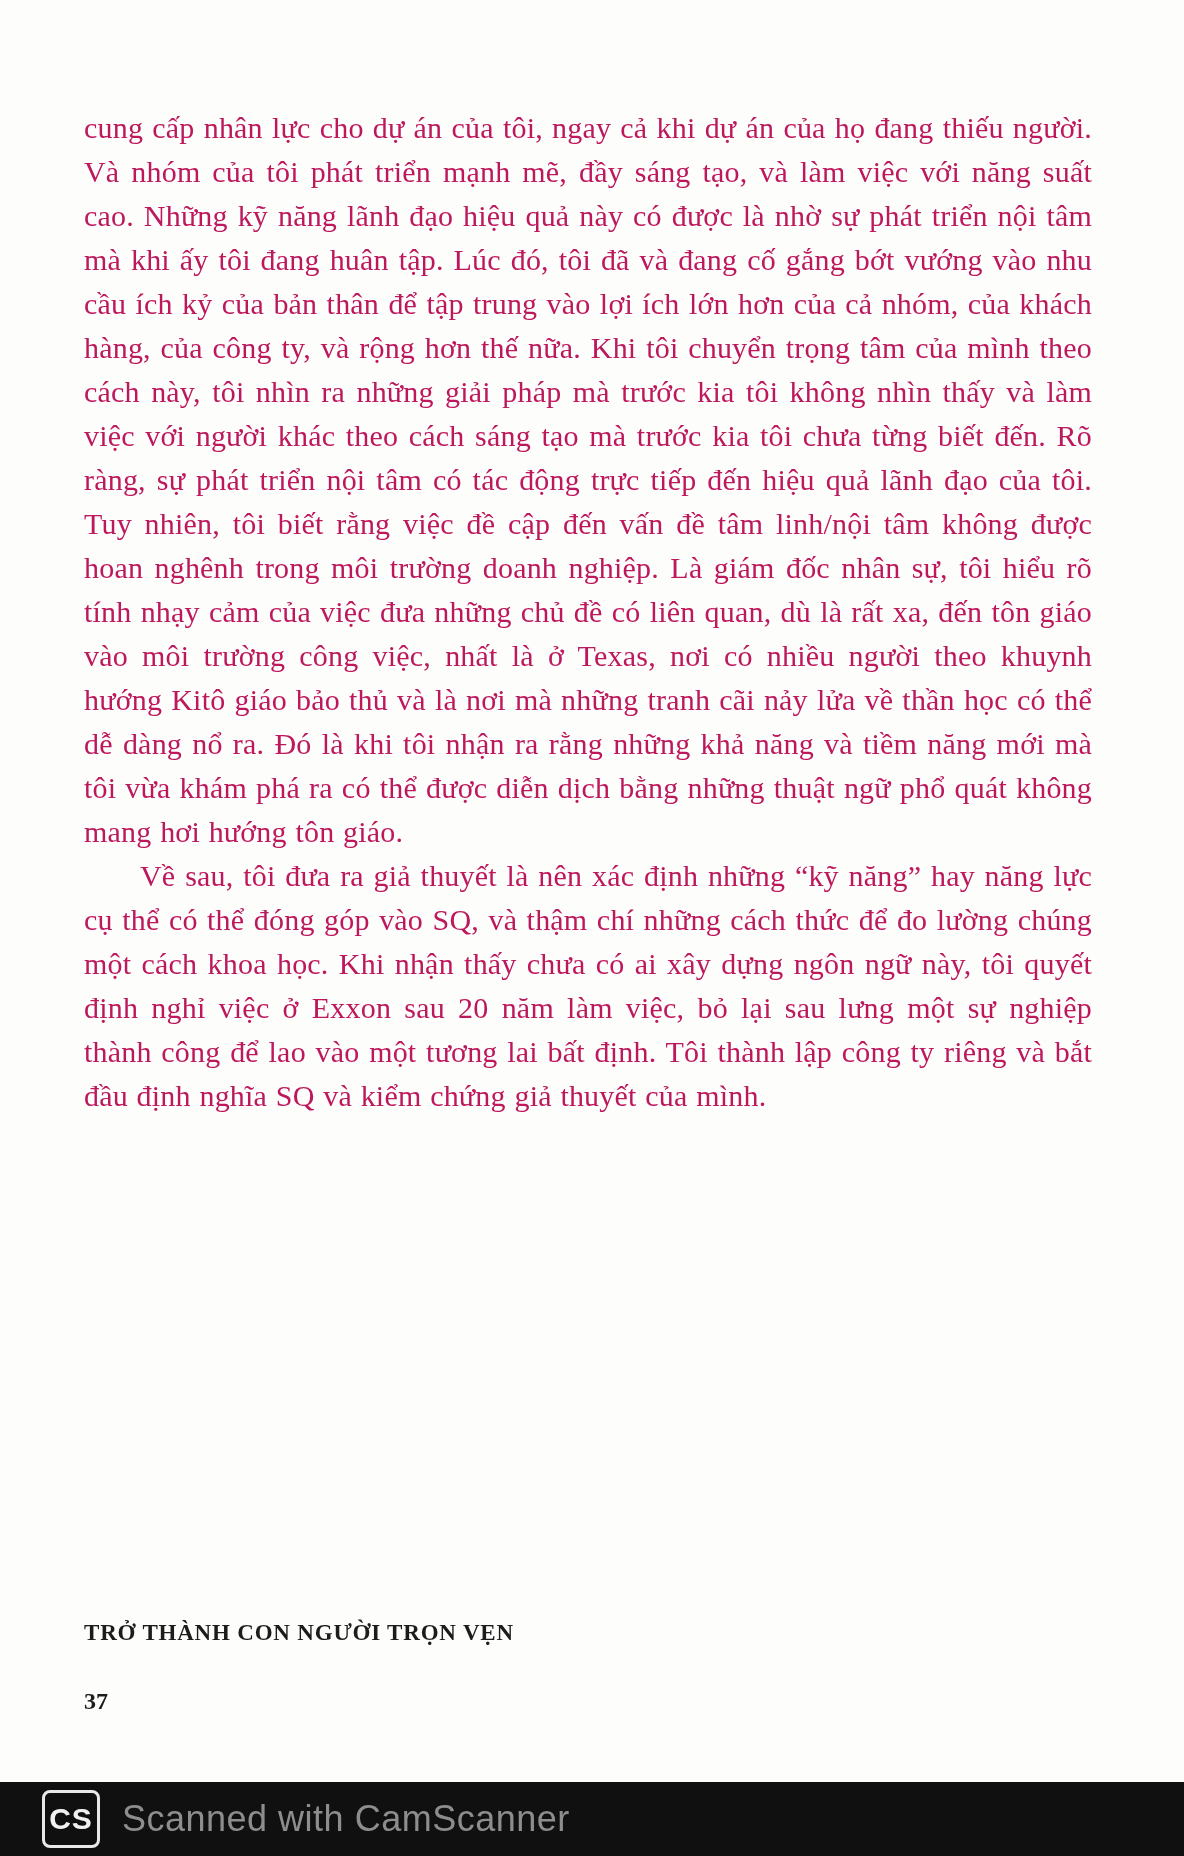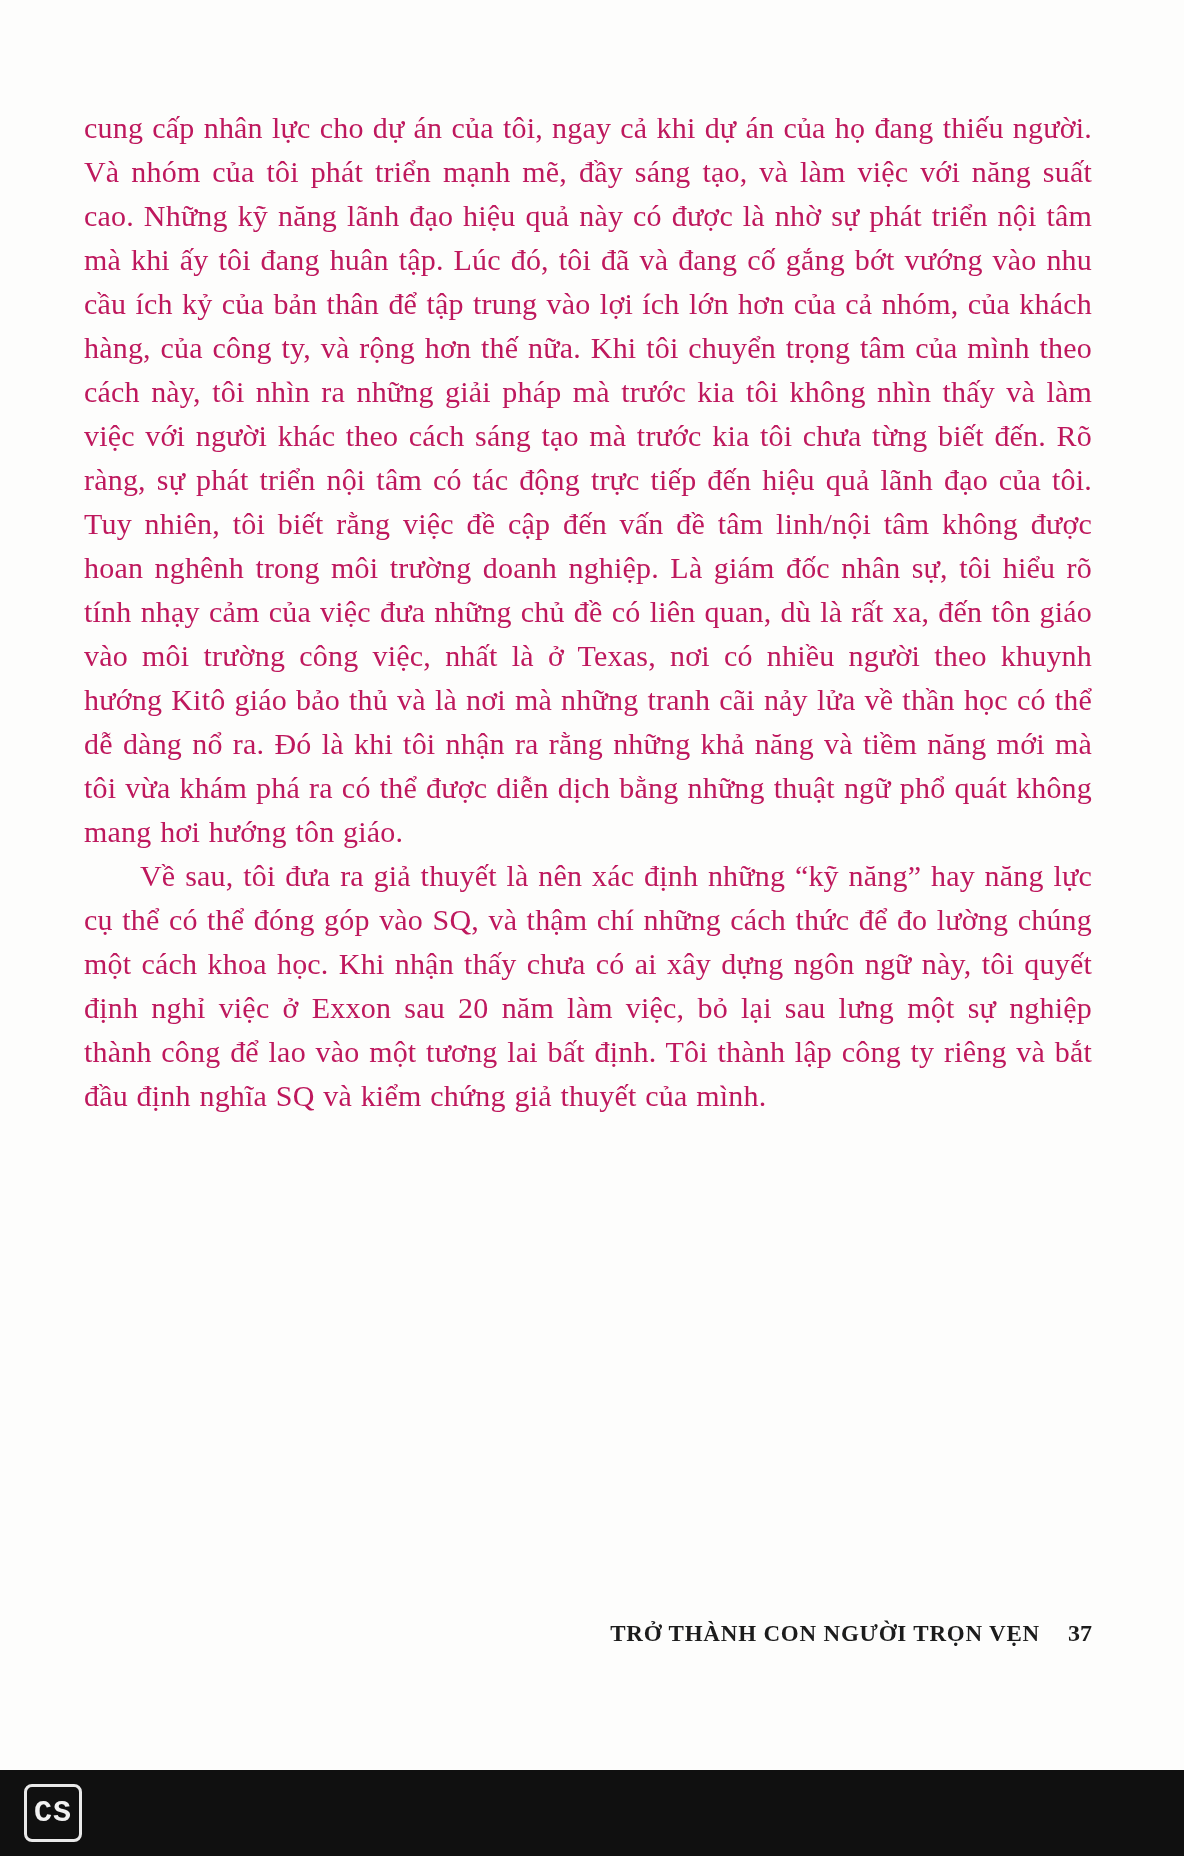--- a/index.html
+++ b/index.html
@@ -38,44 +38,45 @@
     text-indent: 56px;
   }
   .footer {
     position: absolute;
     top: 1620px;
     left: 84px;
     right: 92px;
     display: flex;
     justify-content: flex-end;
     align-items: baseline;
-    gap: 28px;
+    gap: 42px;
     color: #1c1c1c;
+    flex-direction: column;
   }
   .running-title {
     font-size: 23px;
     font-weight: bold;
     letter-spacing: 0.8px;
   }
   .page-number {
     font-size: 24px;
     font-weight: bold;
   }
   .scanbar {
     position: absolute;
     left: 0;
     right: 0;
     bottom: 0;
-    height: 86px;
+    height: 74px;
     background: #101010;
     display: flex;
     align-items: center;
-    padding-left: 24px;
+    padding-left: 42px;
     box-sizing: border-box;
-    font-family: Liberation Mono, monospace;
+    font-family: Liberation Sans, sans-serif;
   }
   .cs-logo {
     width: 52px;
     height: 52px;
     border: 3px solid #e9e9e9;
     border-radius: 8px;
     color: #f1f1f1;
     font-size: 30px;
     font-weight: bold;
     display: flex;
@@ -102,15 +103,16 @@
     <p class="para indent">Về sau, tôi đưa ra giả thuyết là nên xác định những “kỹ năng” hay năng lực cụ thể có thể đóng góp vào SQ, và thậm chí những cách thức để đo lường chúng một cách khoa học. Khi nhận thấy chưa có ai xây dựng ngôn ngữ này, tôi quyết định nghỉ việc ở Exxon sau 20 năm làm việc, bỏ lại sau lưng một sự nghiệp thành công để lao vào một tương lai bất định. Tôi thành lập công ty riêng và bắt đầu định nghĩa SQ và kiểm chứng giả thuyết của mình.</p>
   </div>
 
   <div class="footer">
     <span class="running-title">TRỞ THÀNH CON NGƯỜI TRỌN VẸN</span>
     <span class="page-number">37</span>
   </div>
 
   <div class="scanbar">
     <span class="cs-logo">CS</span>
+    <span class="scan-text">Scanned with CamScanner</span>
   </div>
 
 </div>
 
 </body></html>

